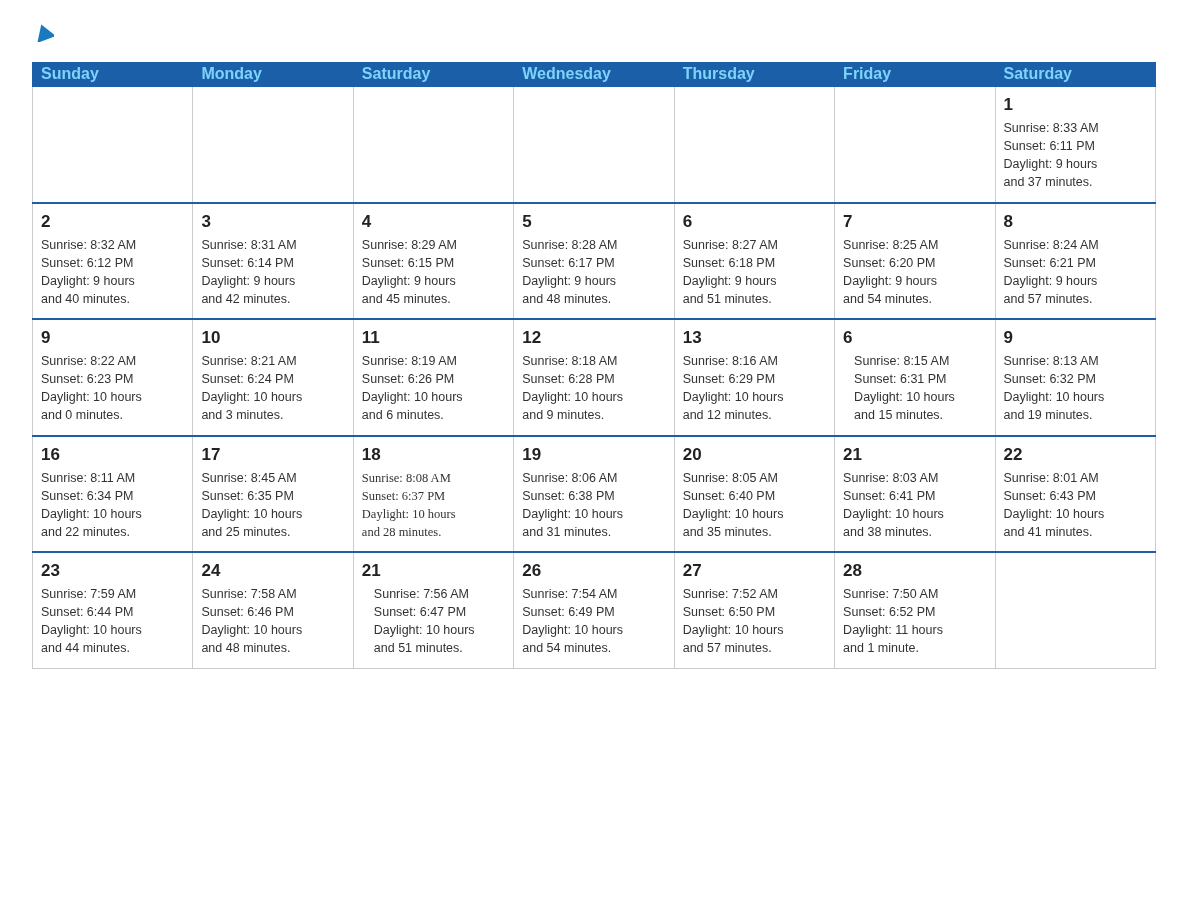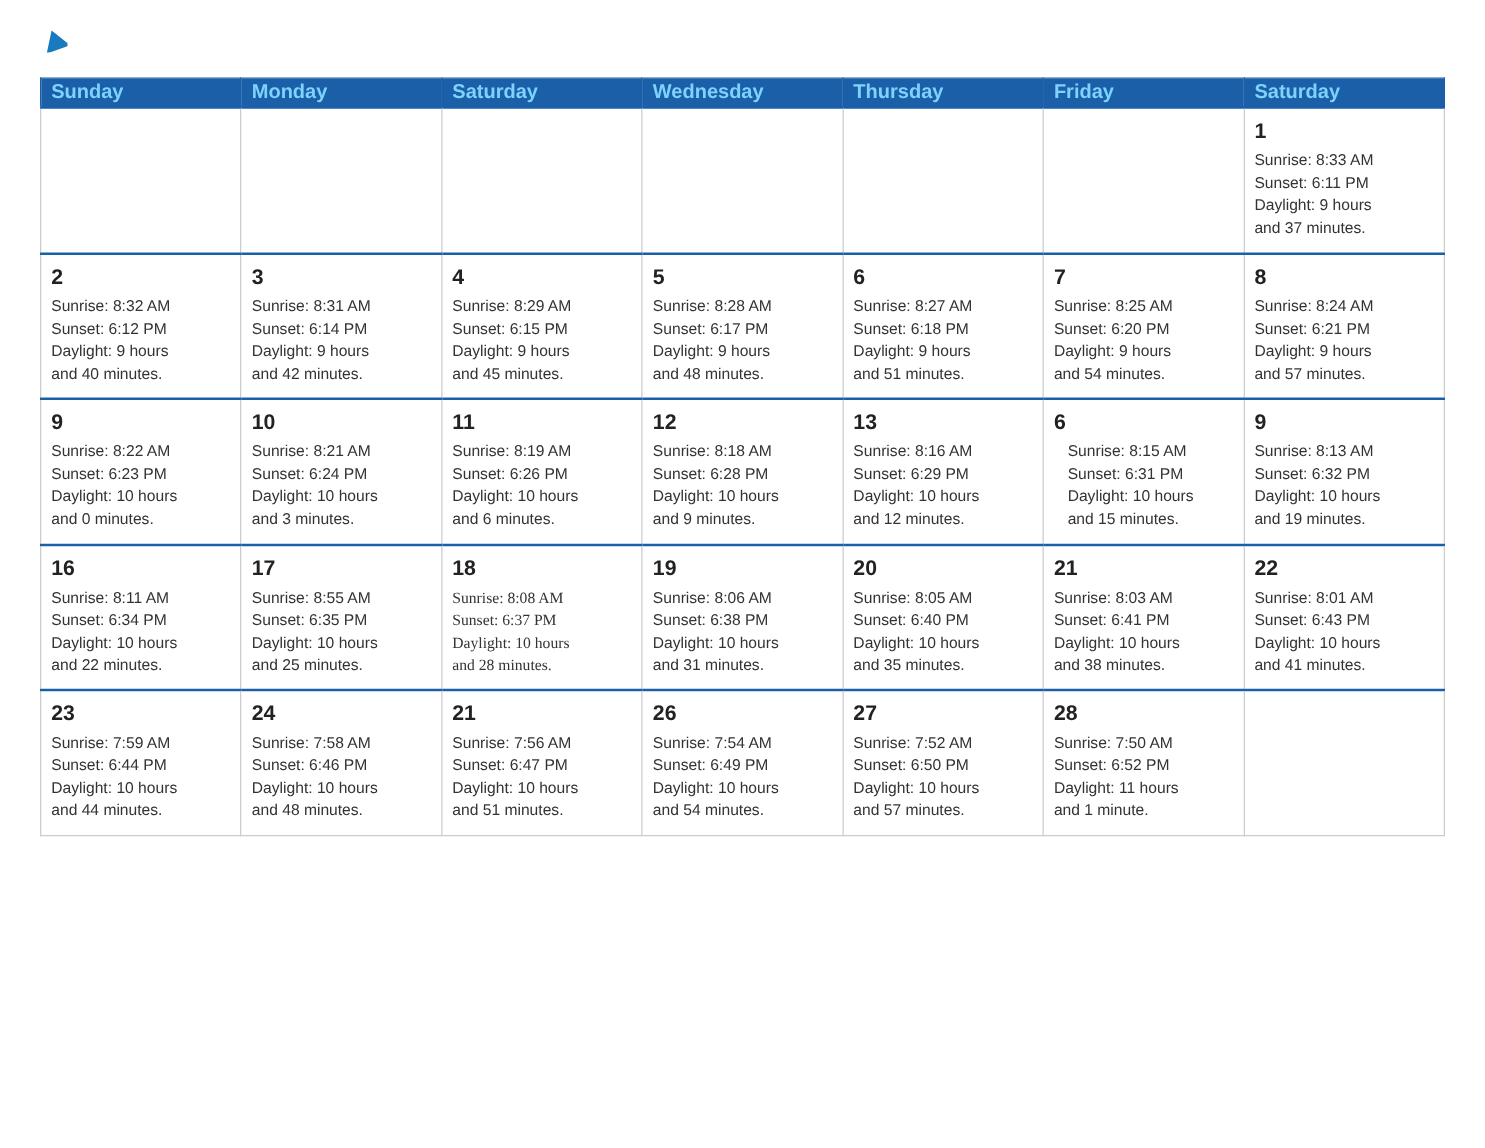--- a/index.html
+++ b/index.html
@@ -254,21 +254,21 @@
       <tr>
         <td>
           <span class="day-number">16</span>
           <div class="day-info" style="white-space: pre-line;">Sunrise: 8:11 AM
 Sunset: 6:34 PM
 Daylight: 10 hours
 and 22 minutes.</div>
         </td>
         <td>
           <span class="day-number">17</span>
-          <div class="day-info" style="white-space: pre-line;">Sunrise: 8:55 AM
+          <div class="day-info" style="white-space: pre-line;">Sunrise: 8:45 AM
 Sunset: 6:35 PM
 Daylight: 10 hours
 and 25 minutes.</div>
         </td>
         <td>
           <span class="day-number">18</span>
           <div class="day-info" style="white-space: pre-line; font-family: Liberation Serif, serif;">Sunrise: 8:08 AM
 Sunset: 6:37 PM
 Daylight: 10 hours
 and 28 minutes.</div>
@@ -312,21 +312,21 @@
         </td>
         <td>
           <span class="day-number">24</span>
           <div class="day-info" style="white-space: pre-line;">Sunrise: 7:58 AM
 Sunset: 6:46 PM
 Daylight: 10 hours
 and 48 minutes.</div>
         </td>
         <td>
           <span class="day-number">21</span>
-          <div class="day-info" style="white-space: pre-line;">Sunrise: 7:56 AM
+          <div class="day-info" style="white-space: pre-line; margin-left: 12px;">Sunrise: 7:56 AM
 Sunset: 6:47 PM
 Daylight: 10 hours
 and 51 minutes.</div>
         </td>
         <td>
           <span class="day-number">26</span>
           <div class="day-info" style="white-space: pre-line;">Sunrise: 7:54 AM
 Sunset: 6:49 PM
 Daylight: 10 hours
 and 54 minutes.</div>

